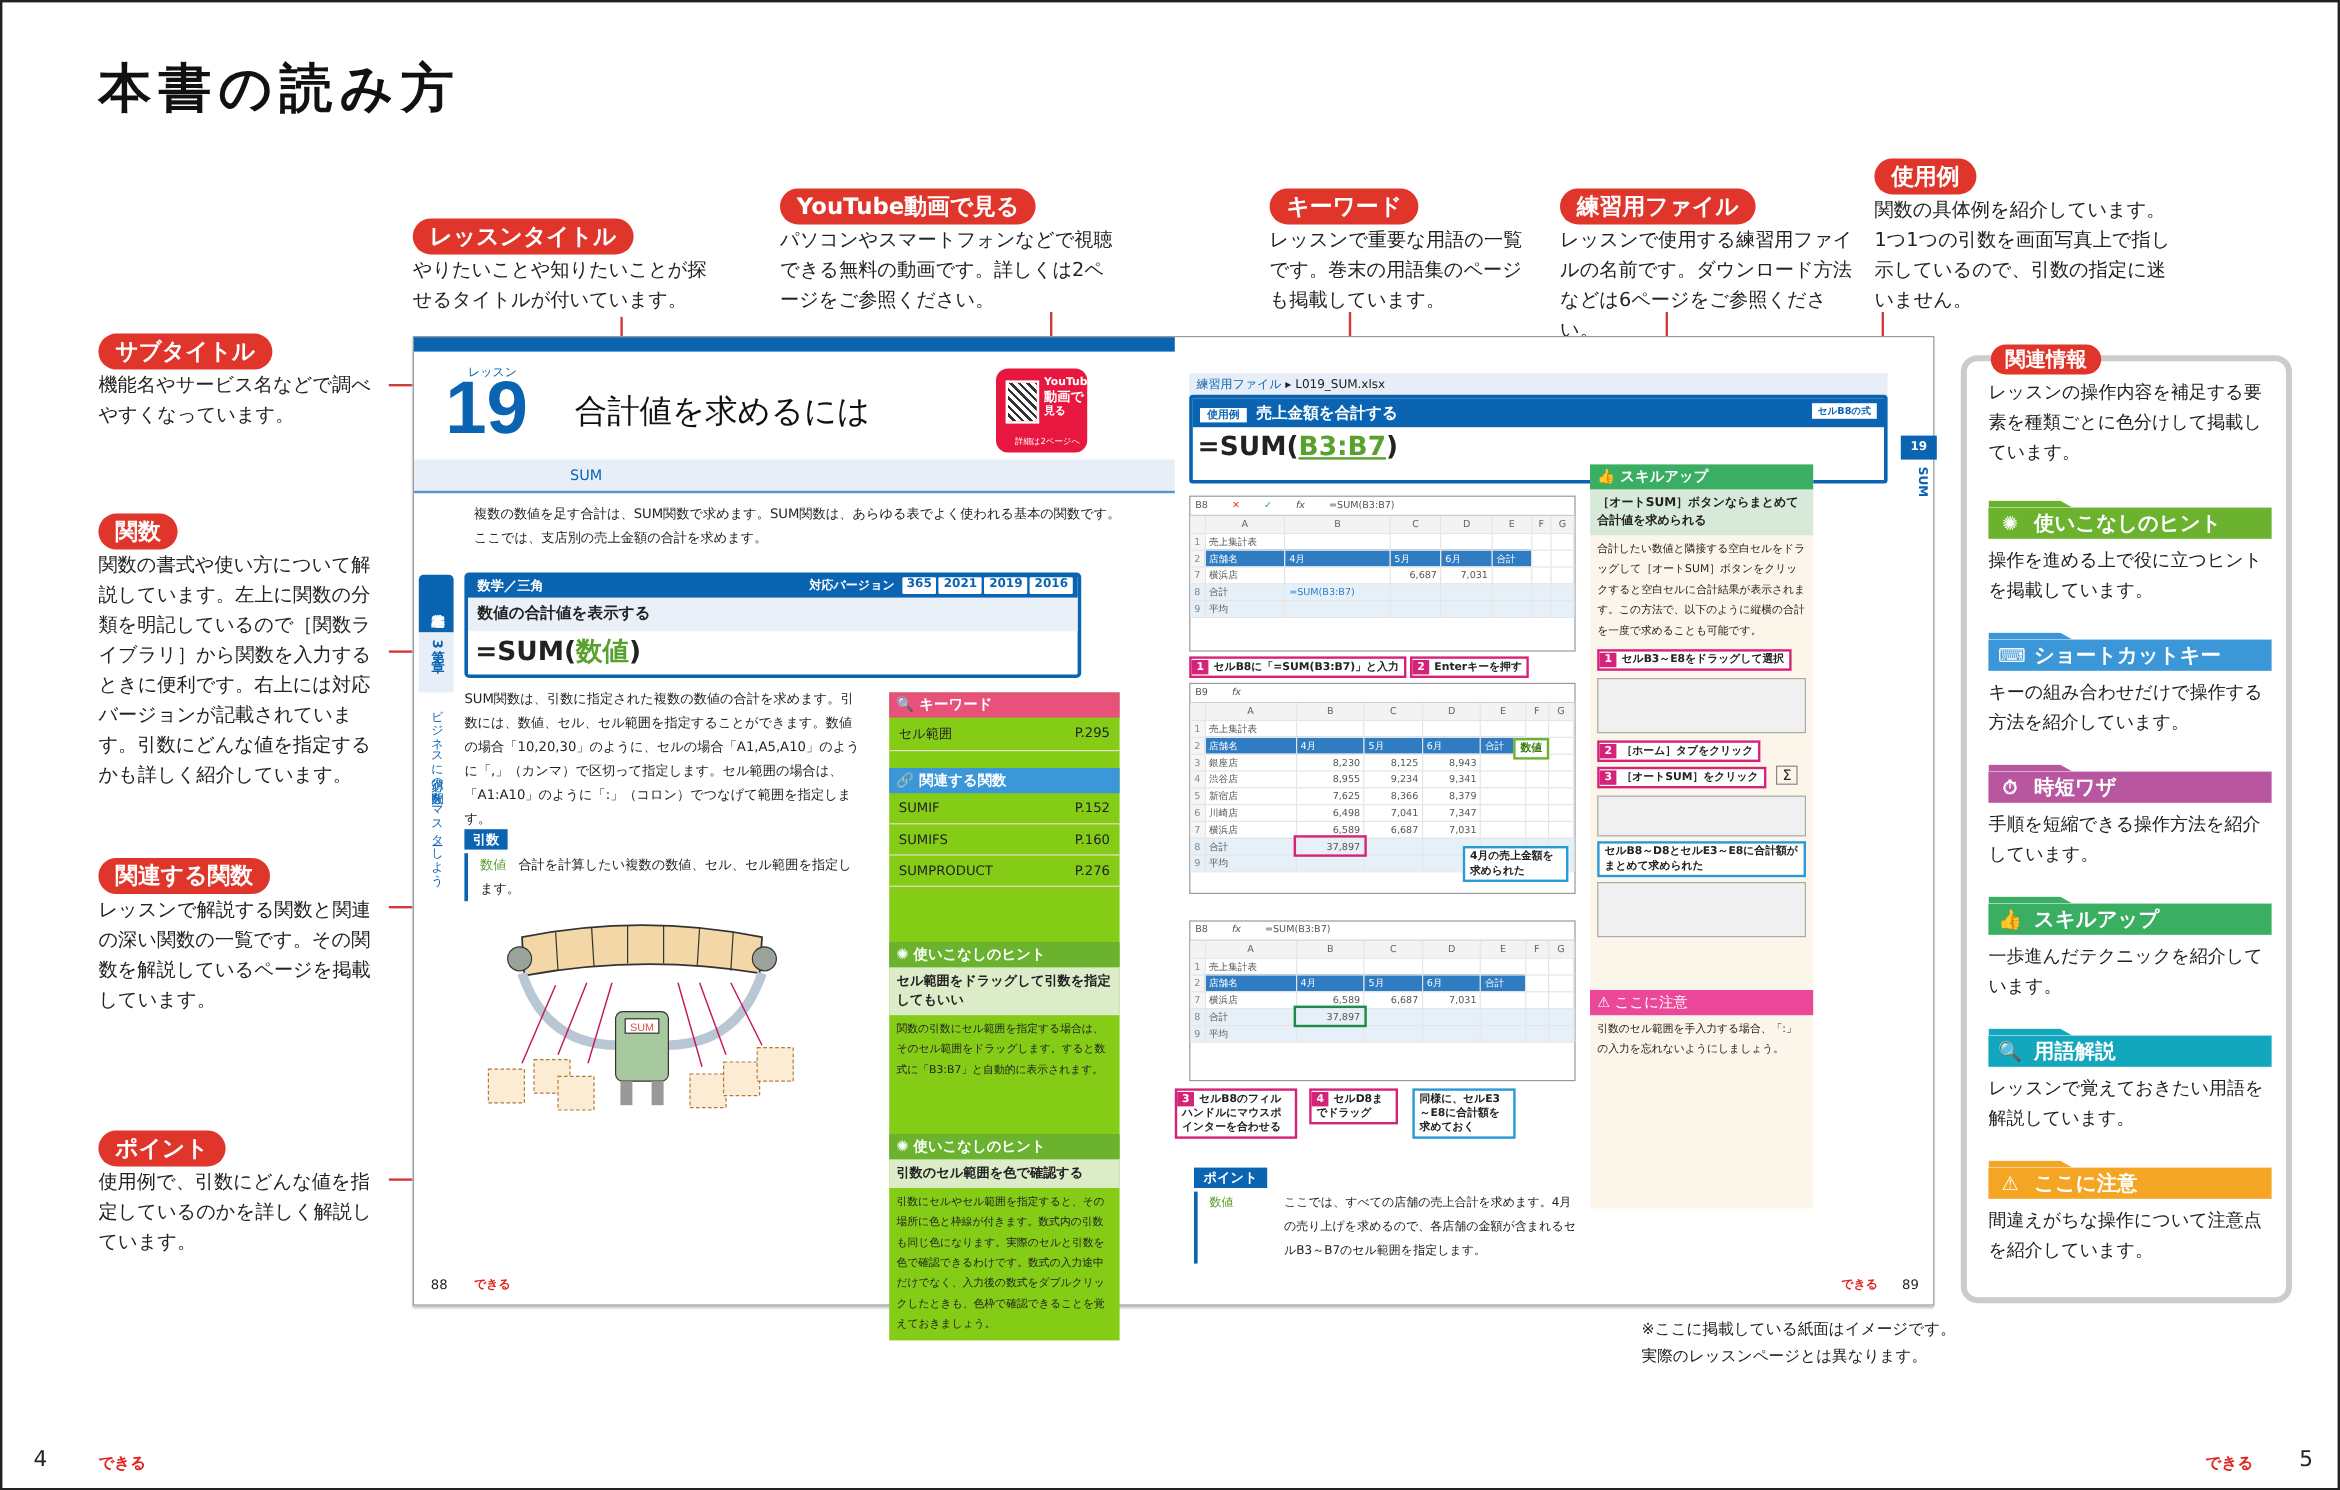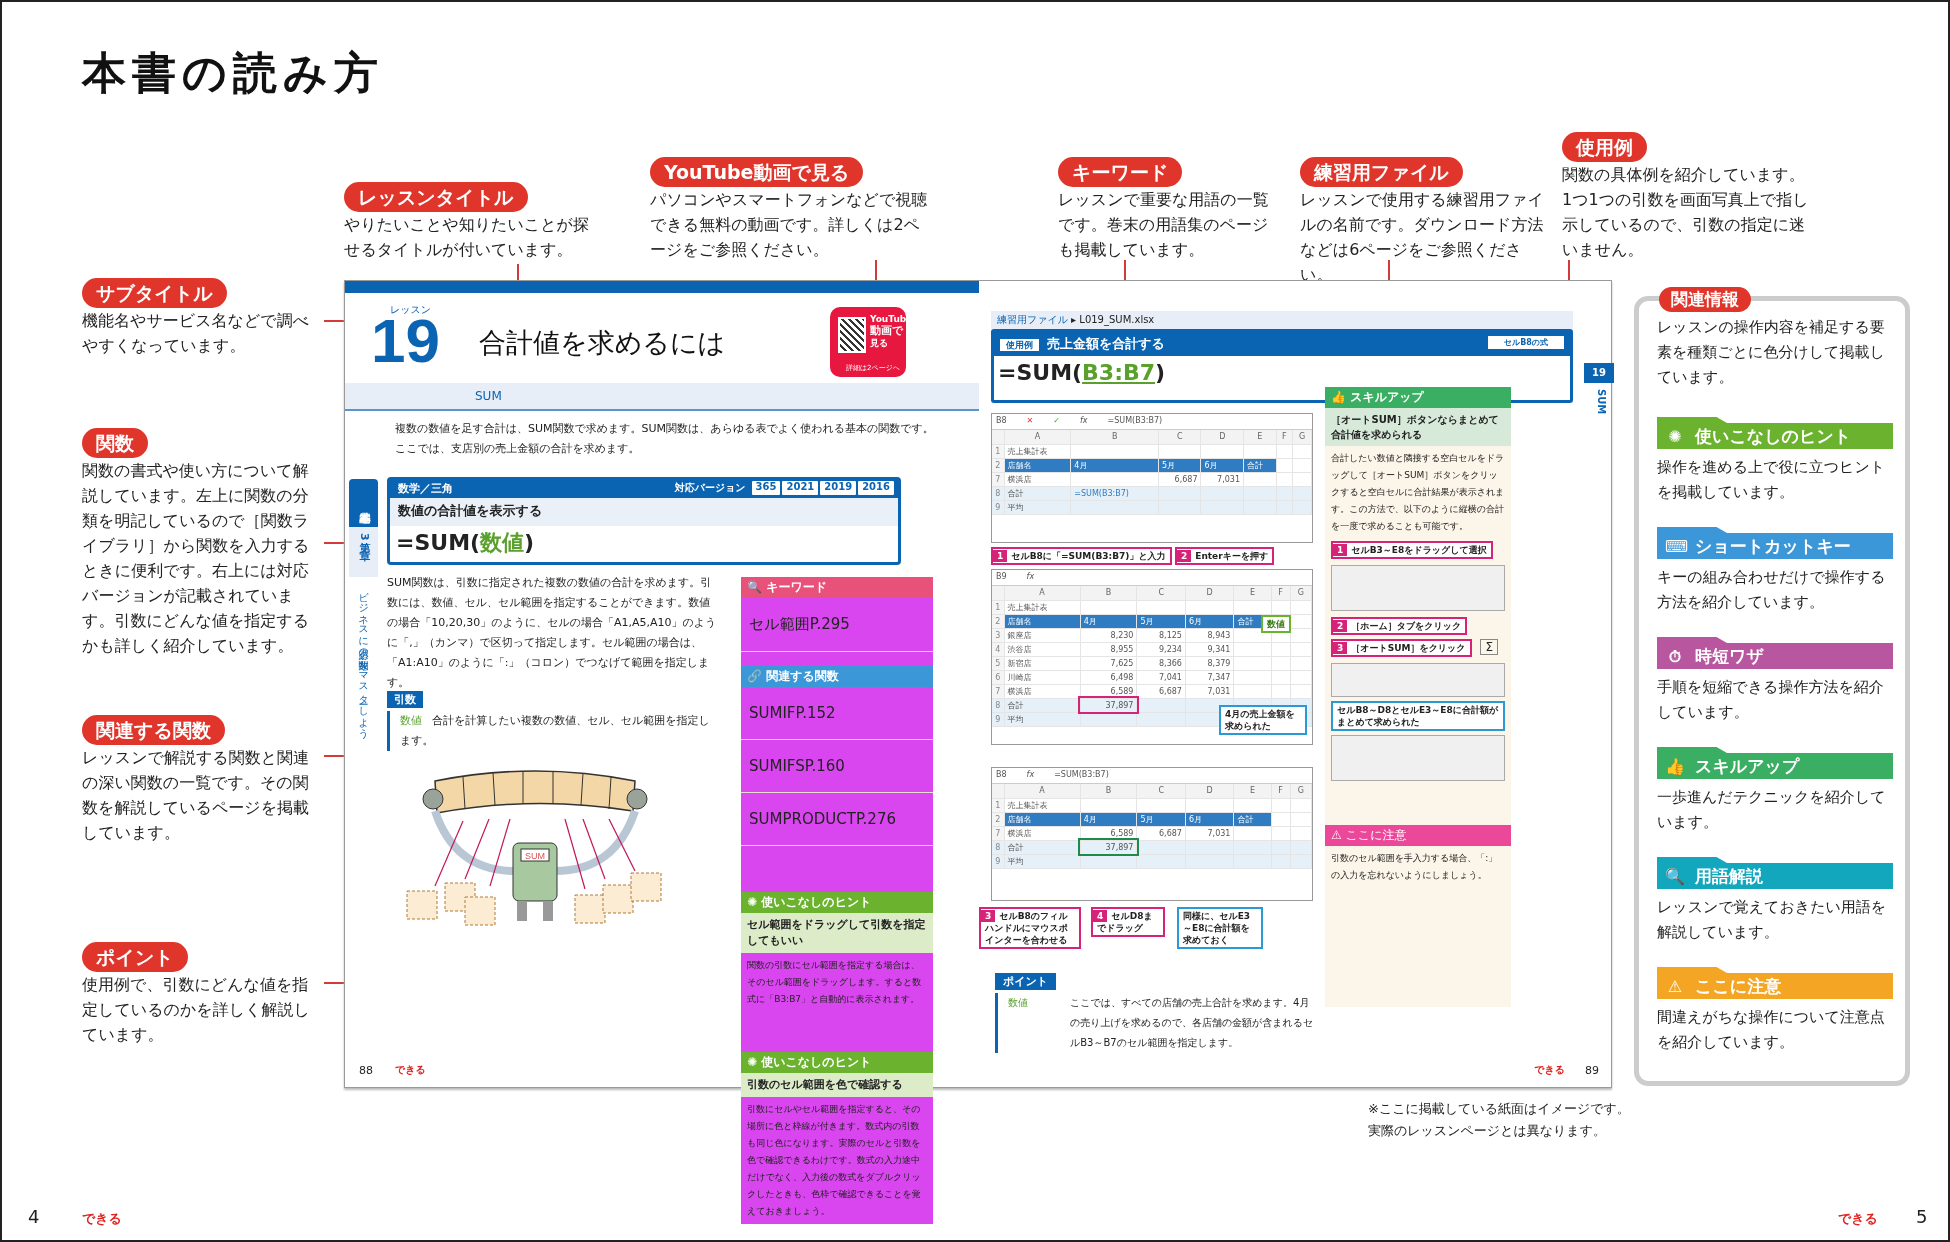--- a/index.html
+++ b/index.html
@@ -34,35 +34,35 @@
 .vers span{background:#fff;color:#0b64b2;padding:0 4px;border-radius:1px}
 .vers .lbl{background:none;color:#fff}
 .fbox-t{background:#eaf0f8;padding:4px 8px;font-size:13px;font-weight:bold;height:28px}
 .fbox-f{padding:2px 6px;font-size:22px;font-weight:bold}
 .green{color:#5aa02c}
 .body2{position:absolute;left:42px;top:292px;width:332px;font-size:11px;line-height:20px}
 .arg-lbl{position:absolute;left:42px;top:410px;background:#0b64b2;color:#fff;font-size:11px;font-weight:bold;padding:1px 7px}
 .arg-row{position:absolute;left:42px;top:430px;width:330px;border-left:3px solid #0b64b2;padding-left:10px;font-size:11px;line-height:20px}
 .arg-row b{color:#5aa02c;font-weight:normal;margin-right:10px}
 .illust{position:absolute;left:60px;top:480px;width:260px;height:170px}
-.panel{position:absolute;left:396px;top:296px;width:192px;font-size:10px;background:#d946ef}
+.panel{position:absolute;left:396px;top:296px;width:192px;font-size:10px;background:#84cc16}
 .ph{color:#fff;font-weight:bold;font-size:12px;padding:2px 6px;position:relative}
-.prow{display:flex;padding:17px 8px;font-size:15px;border-bottom:1px solid #e8dccb}
+.prow{display:flex;justify-content:space-between;padding:6px 8px;font-size:11px;border-bottom:1px solid #e8dccb}
 .hint-h{background:#6bb22e}
 .hint-t{background:#dcebc8;font-weight:bold;font-size:11px;padding:4px 6px;line-height:16px}
 .hint-b{padding:4px 6px;font-size:9px;line-height:17px}
 .pgnum{position:absolute;font-size:11px;bottom:10px}
 .dekiru{position:absolute;color:#e0241f;font-weight:bold;font-size:10px}
 
 .prac{position:absolute;left:12px;top:30px;width:582px;height:18px;background:#e7eef7;font-size:10px;padding:2px 6px}
 .prac .k{color:#0b64b2}
 .ex{position:absolute;left:12px;top:48px;width:582px;height:74px;border:3px solid #0b64b2;border-radius:3px}
 .ex-h{background:#0b64b2;height:24px;color:#fff;font-weight:bold;font-size:13px;padding:3px 6px;position:relative}
 .ex-h .tag{background:#fff;color:#0b64b2;font-size:9px;padding:1px 6px;margin-right:8px}
-.ex-h .tag2{position:absolute;right:6px;top:4px;background:#fff;color:#0b64b2;font-size:8px;padding:1px 16px}
+.ex-h .tag2{position:absolute;right:6px;top:4px;background:#fff;color:#0b64b2;font-size:8px;padding:1px 5px}
 .ex-f{font-size:22px;font-weight:bold;padding:4px 4px}
 .ex-f u{color:#5aa02c}
 .rtab{position:absolute;right:-1px;top:82px;width:30px;height:20px;background:#0b64b2;color:#fff;font-size:10px;font-weight:bold;text-align:center;line-height:20px}
 .rtab2{position:absolute;right:6px;top:108px;writing-mode:vertical-rl;color:#0b64b2;font-size:10px;font-weight:bold}
 .xl{position:absolute;left:12px;width:322px;border:1px solid #999;background:#fff;font-size:8px;color:#555}
 .xl-fb{height:16px;border-bottom:1px solid #ccc;padding:2px 4px;display:flex;gap:20px}
 .xl table{border-collapse:collapse;width:100%}
 .xl td{border-right:1px solid #e5e5e5;border-bottom:1px solid #e5e5e5;height:14px;padding:0 3px;text-align:right;font-size:8px}
 .xl td:first-child{width:12px;text-align:center;color:#888;background:#f5f5f5}
 .xl td:nth-child(2){text-align:left}

